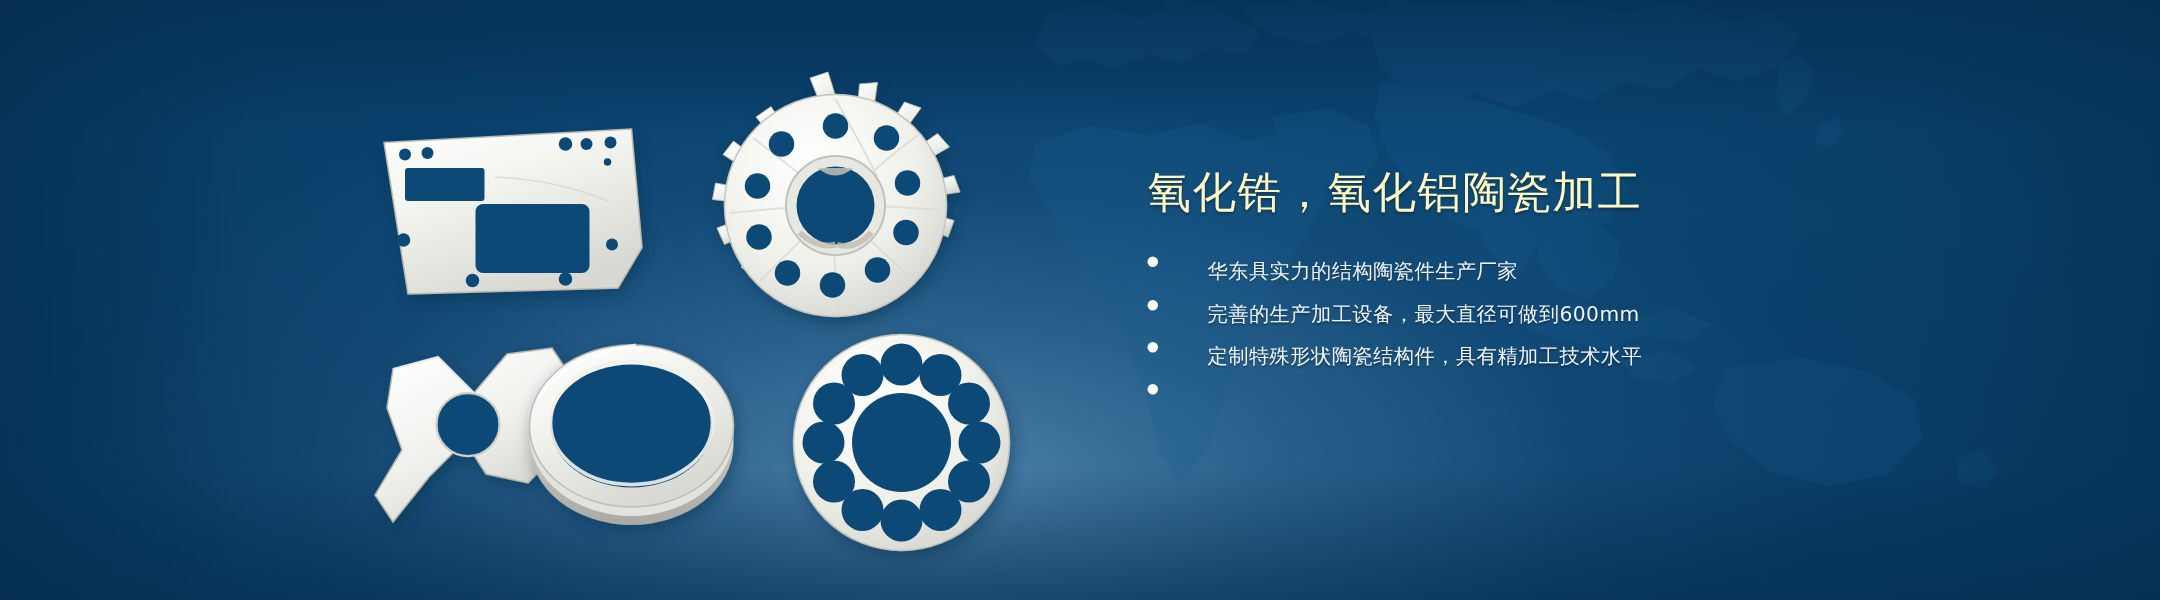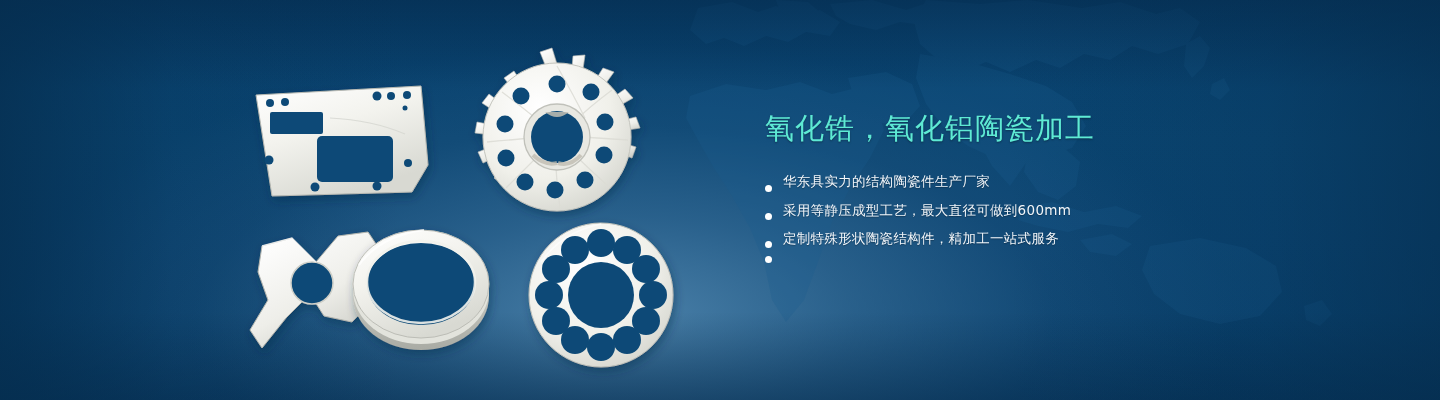--- a/index.html
+++ b/index.html
@@ -59,35 +59,36 @@
   .products svg { display: block; }
 
   
   .copy {
     position: absolute;
     left: 765px;
     top: 112px;
     width: 620px;
   }
   .headline {
-    color: #5eead4;
+    color: #fef9c3;
     font-size: 29px;
     font-weight: normal;
     letter-spacing: 1px;
     margin: 0 0 26px 0;
     line-height: 1.15;
     text-shadow: 0 1px 2px rgba(0,0,0,0.35);
     white-space: nowrap;
   }
   .bullets { list-style: none; margin: 0; padding: 0; }
   .bullet {
     display: flex;
-    align-items: flex-end;
+    align-items: flex-start;
     margin-bottom: 8px;
     white-space: nowrap;
+    gap: 22px;
   }
   .bullet-dot {
     width: 7px;
     height: 7px;
     border-radius: 50%;
     background: #ffffff;
     margin-right: 11px;
     flex: 0 0 auto;
   }
   .bullet-text {
@@ -282,25 +283,25 @@
 
   <div class="copy">
     <h1 class="headline">氧化锆，氧化铝陶瓷加工</h1>
     <ul class="bullets">
       <li class="bullet">
         <span class="bullet-dot"></span>
         <span class="bullet-text">华东具实力的结构陶瓷件生产厂家</span>
       </li>
       <li class="bullet">
         <span class="bullet-dot"></span>
-        <span class="bullet-text">采用等静压成型工艺，最大直径可做到600mm</span>
+        <span class="bullet-text">完善的生产加工设备，最大直径可做到600mm</span>
       </li>
       <li class="bullet">
         <span class="bullet-dot"></span>
-        <span class="bullet-text">定制特殊形状陶瓷结构件，精加工一站式服务</span>
+        <span class="bullet-text">定制特殊形状陶瓷结构件，具有精加工技术水平</span>
       </li>
       <li class="bullet">
         <span class="bullet-dot"></span>
       </li>
     </ul>
   </div>
 
 </div>
 
 </body></html>

